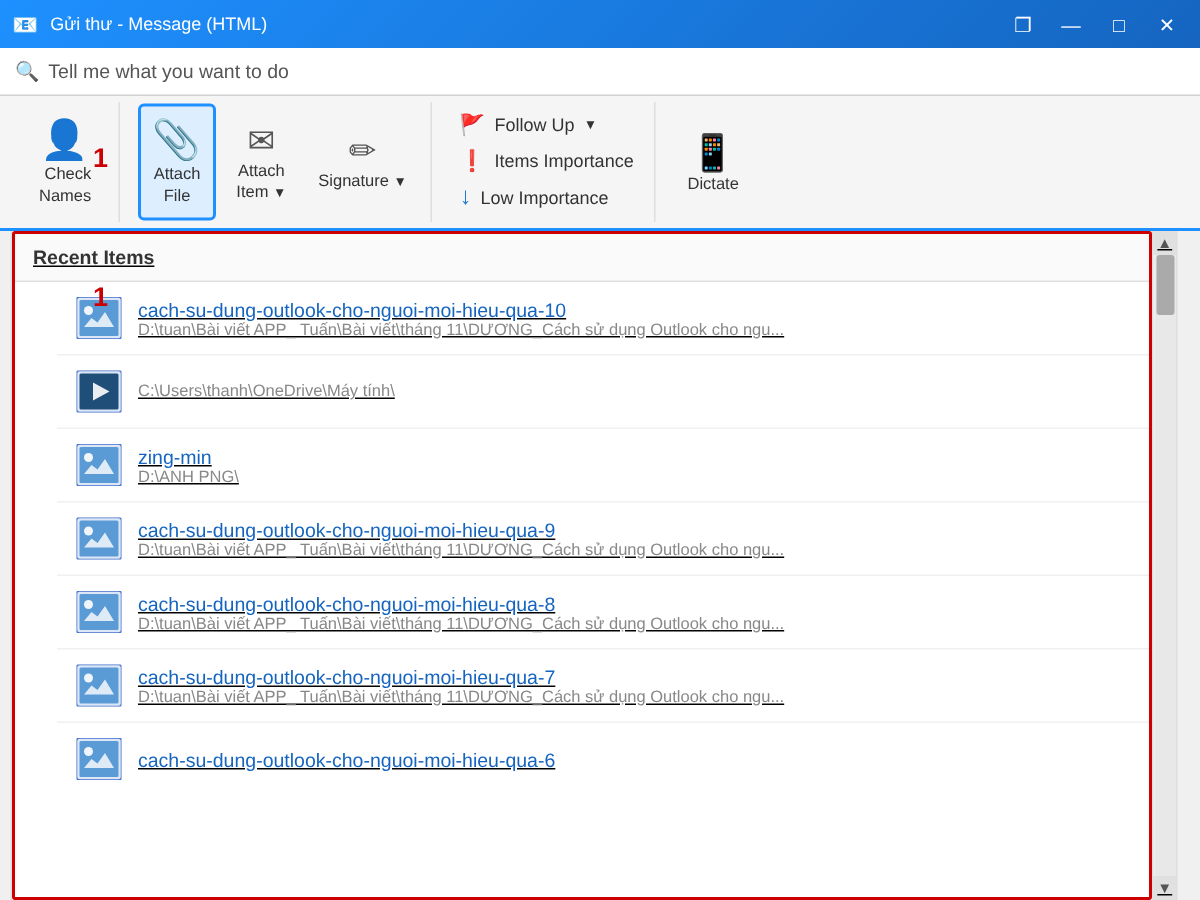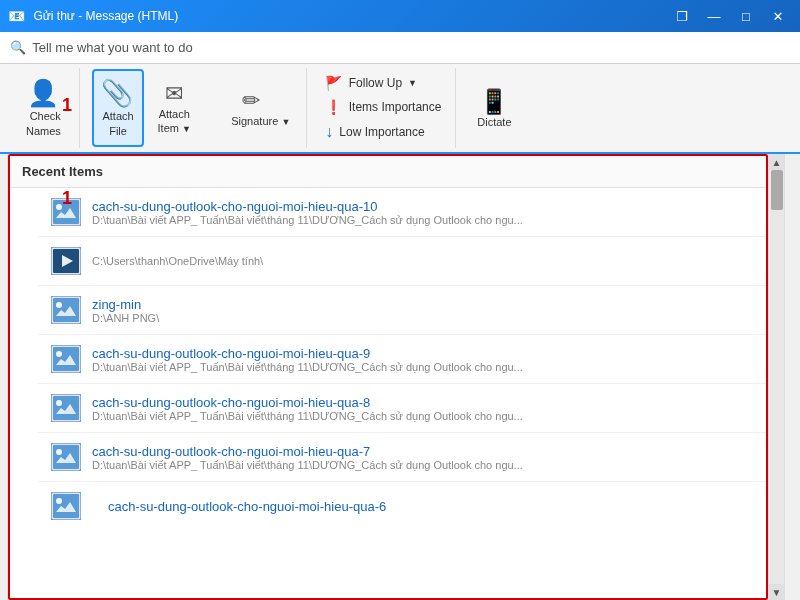--- a/index.html
+++ b/index.html
@@ -139,20 +139,21 @@
       color: #cc0000;
       z-index: 10;
     }
     .badge-1 { top: 95px; }
 
     
     .main-panel {
       display: flex;
       height: calc(600px - 32px - 32px - 90px);
       position: relative;
+      text-decoration: underline;
     }
 
     
     .left-sidebar {
       width: 8px;
       background: #f0f0f0;
       border-right: 1px solid #ddd;
       display: flex;
       flex-direction: column;
     }
@@ -325,21 +326,21 @@
       <span style="font-size:11px; text-align:center; line-height:1.3;">Attach<br>File</span>
     </button>
 
     <button class="ribbon-btn" style="min-width:52px;">
       <span style="font-size:22px; color:#555;">✉</span>
       <span style="font-size:11px; text-align:center; line-height:1.3;">Attach<br>Item <span style="font-size:9px;">▼</span></span>
     </button>
 
     <button class="ribbon-btn" style="min-width:52px;">
       <span style="font-size:22px; color:#555;">✏</span>
-      <span style="font-size:11px; text-align:center; line-height:1.3;margin-left:19px;">Signature <span style="font-size:9px;">▼</span></span>
+      <span style="font-size:11px; text-align:center; line-height:1.3;">Signature <span style="font-size:9px;">▼</span></span>
     </button>
   </div>
 
   <div class="ribbon-small-group">
     <button class="ribbon-small-btn">
       <span class="follow-up-icon">🚩</span>
       <span>Follow Up</span>
       <span style="font-size:9px;">▼</span>
     </button>
     <button class="ribbon-small-btn">
@@ -456,21 +457,21 @@
               <polygon points="5,20 10,14 14,17 19,10 25,20" fill="#fff" opacity="0.8"></polygon>
               <circle cx="8" cy="9" r="3" fill="#fff" opacity="0.9"></circle>
             </svg>
           </div>
           <div class="file-info">
             <div class="file-name">cach-su-dung-outlook-cho-nguoi-moi-hieu-qua-7</div>
             <div class="file-path">D:\tuan\Bài viết APP_ Tuấn\Bài viết\tháng 11\DƯƠNG_Cách sử dụng Outlook cho ngu...</div>
           </div>
         </div>
 
-        <div class="recent-item" style="border-bottom:none;gap:16px;">
+        <div class="recent-item" style="border-bottom:none;">
           <div class="file-icon">
             <svg width="30" height="28" viewBox="0 0 30 28">
               <rect x="0" y="0" width="30" height="28" rx="2" fill="#dce6f7" stroke="#4472ca" stroke-width="1"></rect>
               <rect x="2" y="2" width="26" height="24" rx="1" fill="#5b9bd5"></rect>
               <polygon points="5,20 10,14 14,17 19,10 25,20" fill="#fff" opacity="0.8"></polygon>
               <circle cx="8" cy="9" r="3" fill="#fff" opacity="0.9"></circle>
             </svg>
           </div>
           <div class="file-info">
             <div class="file-name">cach-su-dung-outlook-cho-nguoi-moi-hieu-qua-6</div>

